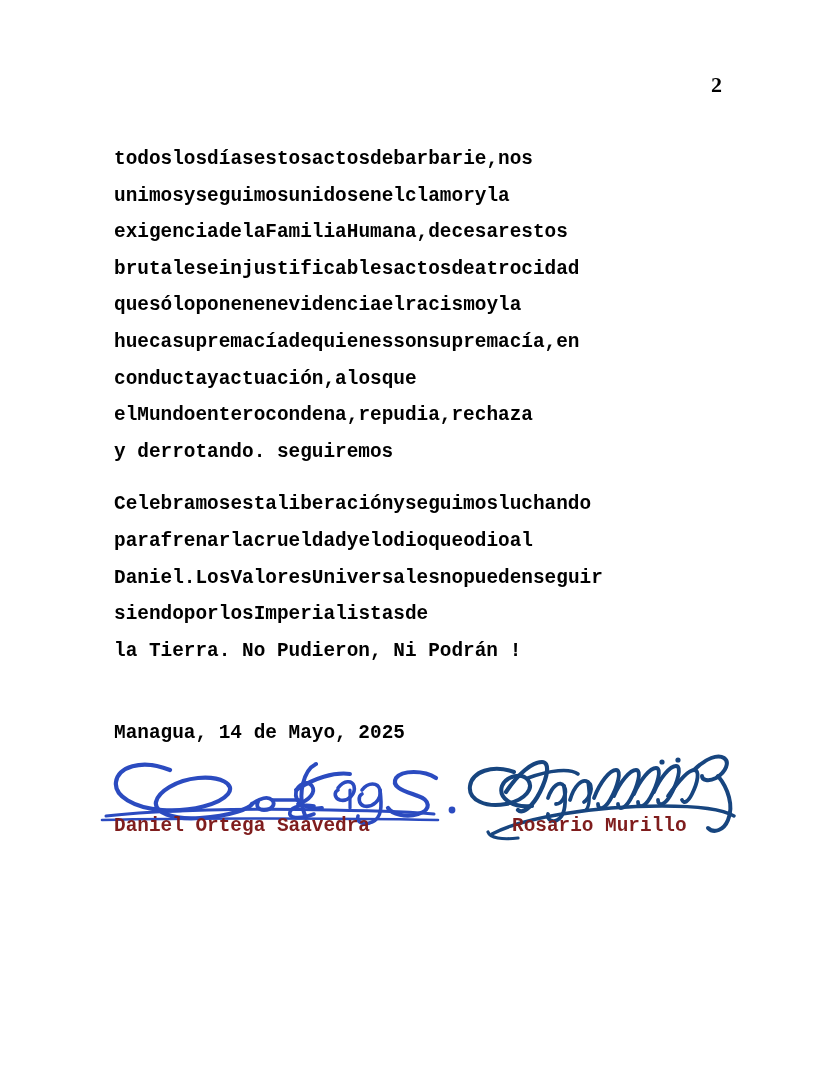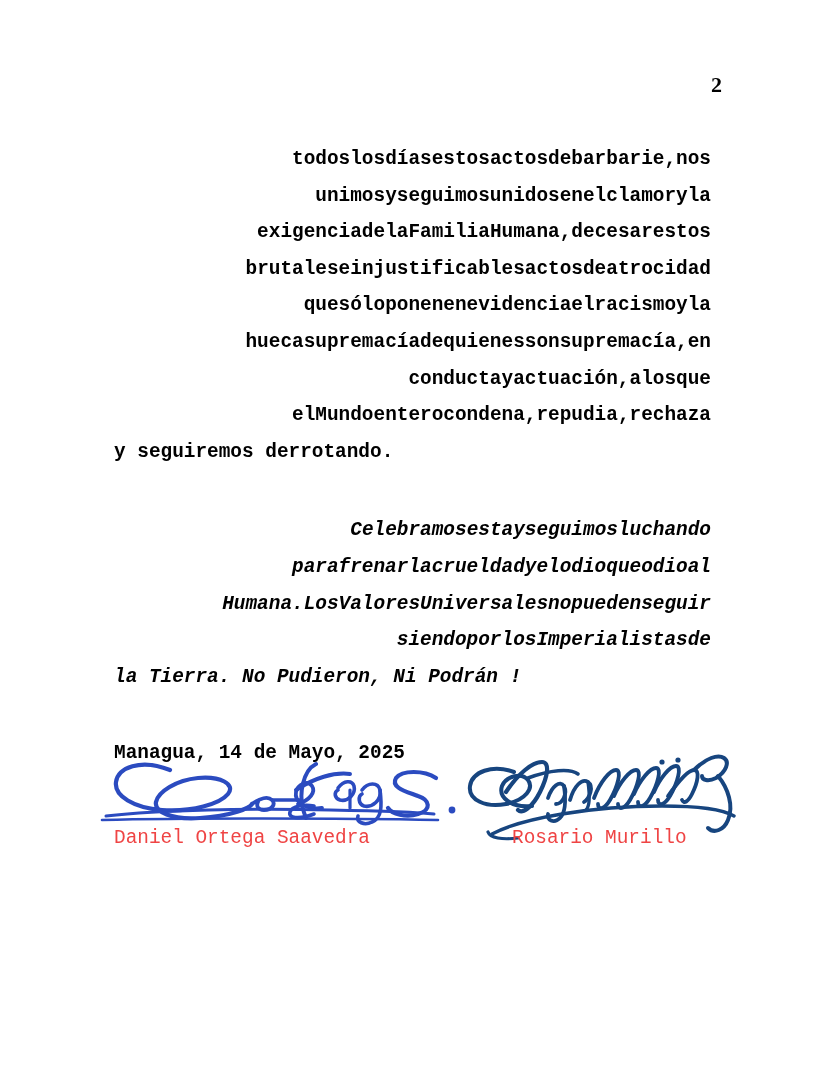--- a/index.html
+++ b/index.html
@@ -44,32 +44,31 @@
   .para {
     font-family: "Liberation Mono", "DejaVu Sans Mono", monospace;
     font-weight: bold;
     font-size: 19.4px;
     line-height: 36.6px;
     color: #000000;
     letter-spacing: 0px;
     margin: 0;
   }
   .para + .para {
-    margin-top: 42px;
-    font-style: italic;
+    margin-top: 16px;
   }
   
   .line {
     display: flex;
     white-space: pre;
     height: 36.6px;
     align-items: flex-start;
   }
   .line.justify {
-    justify-content: flex-end;
+    justify-content: flex-start;
   }
   .line.flush {
     justify-content: flex-start;
   }
   .line .w {
     white-space: pre;
   }
   .line.flush .w + .w {
     margin-left: 0.6em;
   }
@@ -78,21 +77,20 @@
   .date-line {
     position: absolute;
     left: 114px;
     top: 719px;
     font-family: "Liberation Mono", "DejaVu Sans Mono", monospace;
     font-weight: bold;
     font-size: 19.4px;
     line-height: 28px;
     color: #000000;
     white-space: pre;
-    margin-top: 20px;
   }
 
   
   .sig-area {
     position: absolute;
     left: 0;
     top: 748px;
     width: 825px;
     height: 120px;
   }
@@ -104,26 +102,26 @@
   .sig-block.right { left: 462px;  width: 290px; }
 
   .sig-mark {
     position: absolute;
     top: 0;
     left: 0;
     pointer-events: none;
   }
   .sig-name {
     position: absolute;
-    top: 76px;
+    top: 64px;
     font-family: "Liberation Mono", "DejaVu Sans Mono", monospace;
-    font-weight: normal;
+    font-weight: bold;
     font-size: 19.4px;
     line-height: 28px;
-    color: #ef4444;
+    color: #7f1d1d;
     white-space: pre;
   }
   .sig-block.left  .sig-name { left: 14px; }
   .sig-block.right .sig-name { left: 50px; }
 </style>
 </head>
 <body>
 
 <div class="page">
 
@@ -202,47 +200,48 @@
       <div class="line justify">
         <span class="w">el</span>
         <span class="w">Mundo</span>
         <span class="w">entero</span>
         <span class="w">condena,</span>
         <span class="w">repudia,</span>
         <span class="w">rechaza</span>
       </div>
       <div class="line flush">
         <span class="w">y</span>
+        <span class="w">derrotando.</span>
         <span class="w">seguiremos</span>
-        <span class="w">derrotando.</span>
       </div>
     </div>
 
     <div class="para">
       <div class="line justify">
         <span class="w">Celebramos</span>
         <span class="w">esta</span>
+        <span class="w">liberación</span>
         <span class="w">y</span>
         <span class="w">seguimos</span>
         <span class="w">luchando</span>
       </div>
       <div class="line justify">
         <span class="w">para</span>
         <span class="w">frenar</span>
         <span class="w">la</span>
         <span class="w">crueldad</span>
         <span class="w">y</span>
         <span class="w">el</span>
         <span class="w">odio</span>
         <span class="w">que</span>
         <span class="w">odio</span>
         <span class="w">al</span>
       </div>
       <div class="line justify">
-        <span class="w">Humana.</span>
+        <span class="w">Daniel.</span>
         <span class="w">Los</span>
         <span class="w">Valores</span>
         <span class="w">Universales</span>
         <span class="w">no</span>
         <span class="w">pueden</span>
         <span class="w">seguir</span>
       </div>
       <div class="line justify">
         <span class="w">siendo</span>
         <span class="w">por</span>

